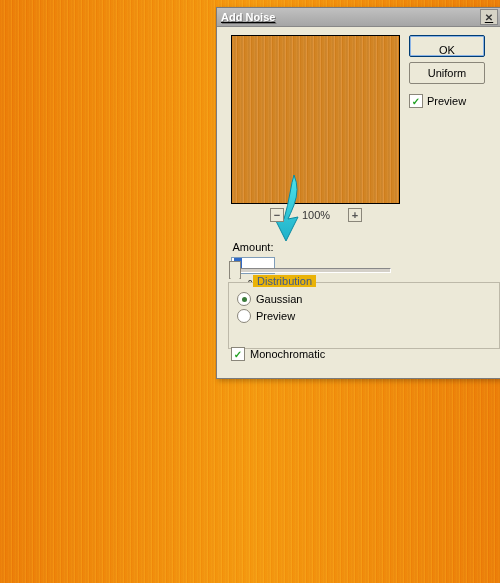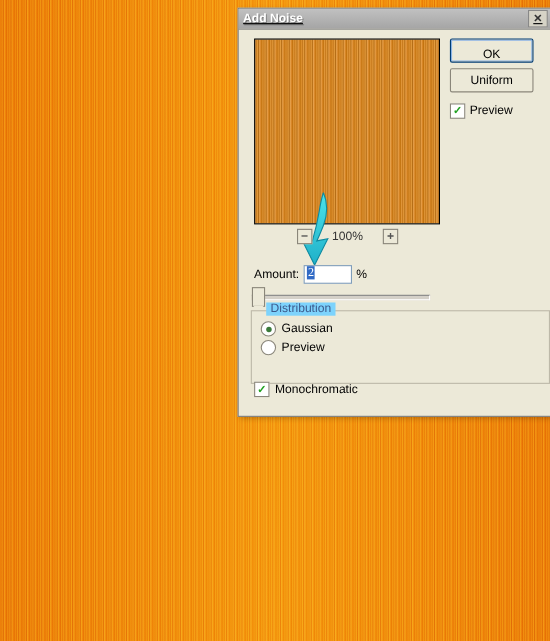--- a/index.html
+++ b/index.html
@@ -110,21 +110,21 @@
   background:#fff;
   display:flex; align-items:center; justify-content:center;
   font-size:10px; color:#21a121; font-weight:bold;
   cursor:pointer;
 }
 
 
 .amount-row {
   position:absolute;
   left:14px; top:214px;
-  display:flex; align-items:center; gap:4px;
+  display:flex; align-items:center; gap:4px;flex-direction:column;
 }
 .amount-input {
   width:38px; height:15px;
   border:1px solid #7f9db9;
   background:#fff;
   padding:0 2px;
   font-family:Tahoma; font-size:11px;
 }
 .amount-input .selected {
   background:#316ac5; color:#fff; padding:0 1px;
@@ -161,22 +161,22 @@
 
 .dist-field {
   position:absolute;
   left:11px; top:255px;
   width:254px; height:55px;
   border:1px solid #bdb9a9;
   padding:6px 8px 4px;
   background:#ece9d8;
 }
 .dist-legend {
-  position:absolute; top:-8px; left:13px;
-  background:#7dd3fc; padding:0 4px;
+  position:absolute; top:-8px; left:24px;
+  background:#eab308; padding:0 4px;
   color:#3c5a8c;
 }
 .radio-row { display:flex; align-items:center; gap:5px; margin:3px 0; }
 .radio {
   width:12px; height:12px;
   border:1px solid #8a867a;
   border-radius:50%;
   background:#fff;
   display:flex; align-items:center; justify-content:center;
   cursor:pointer;

